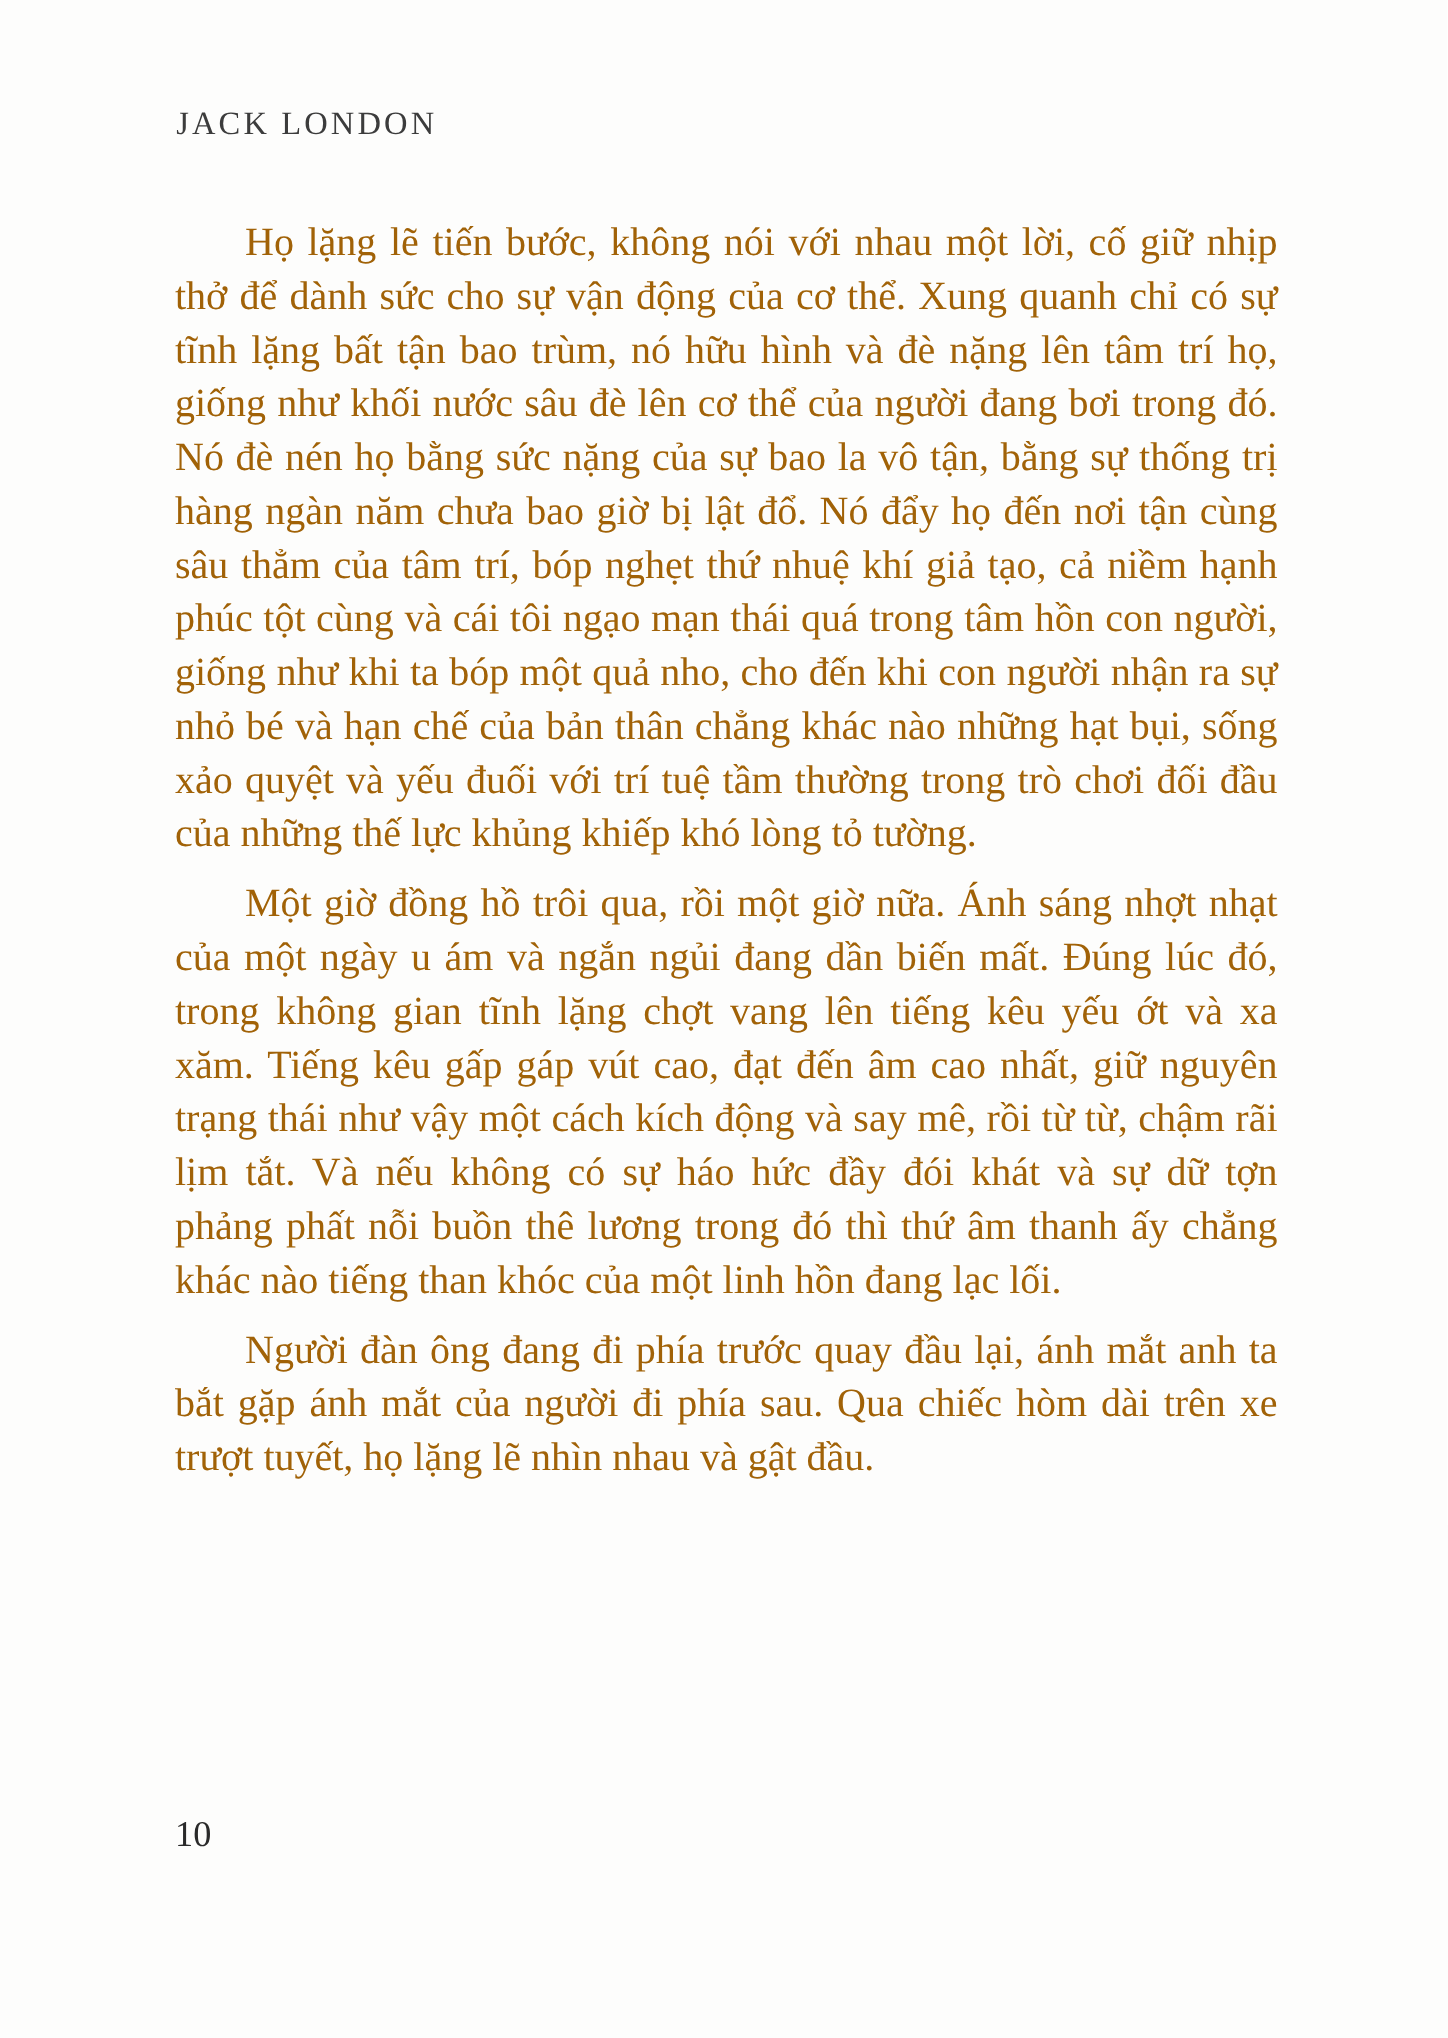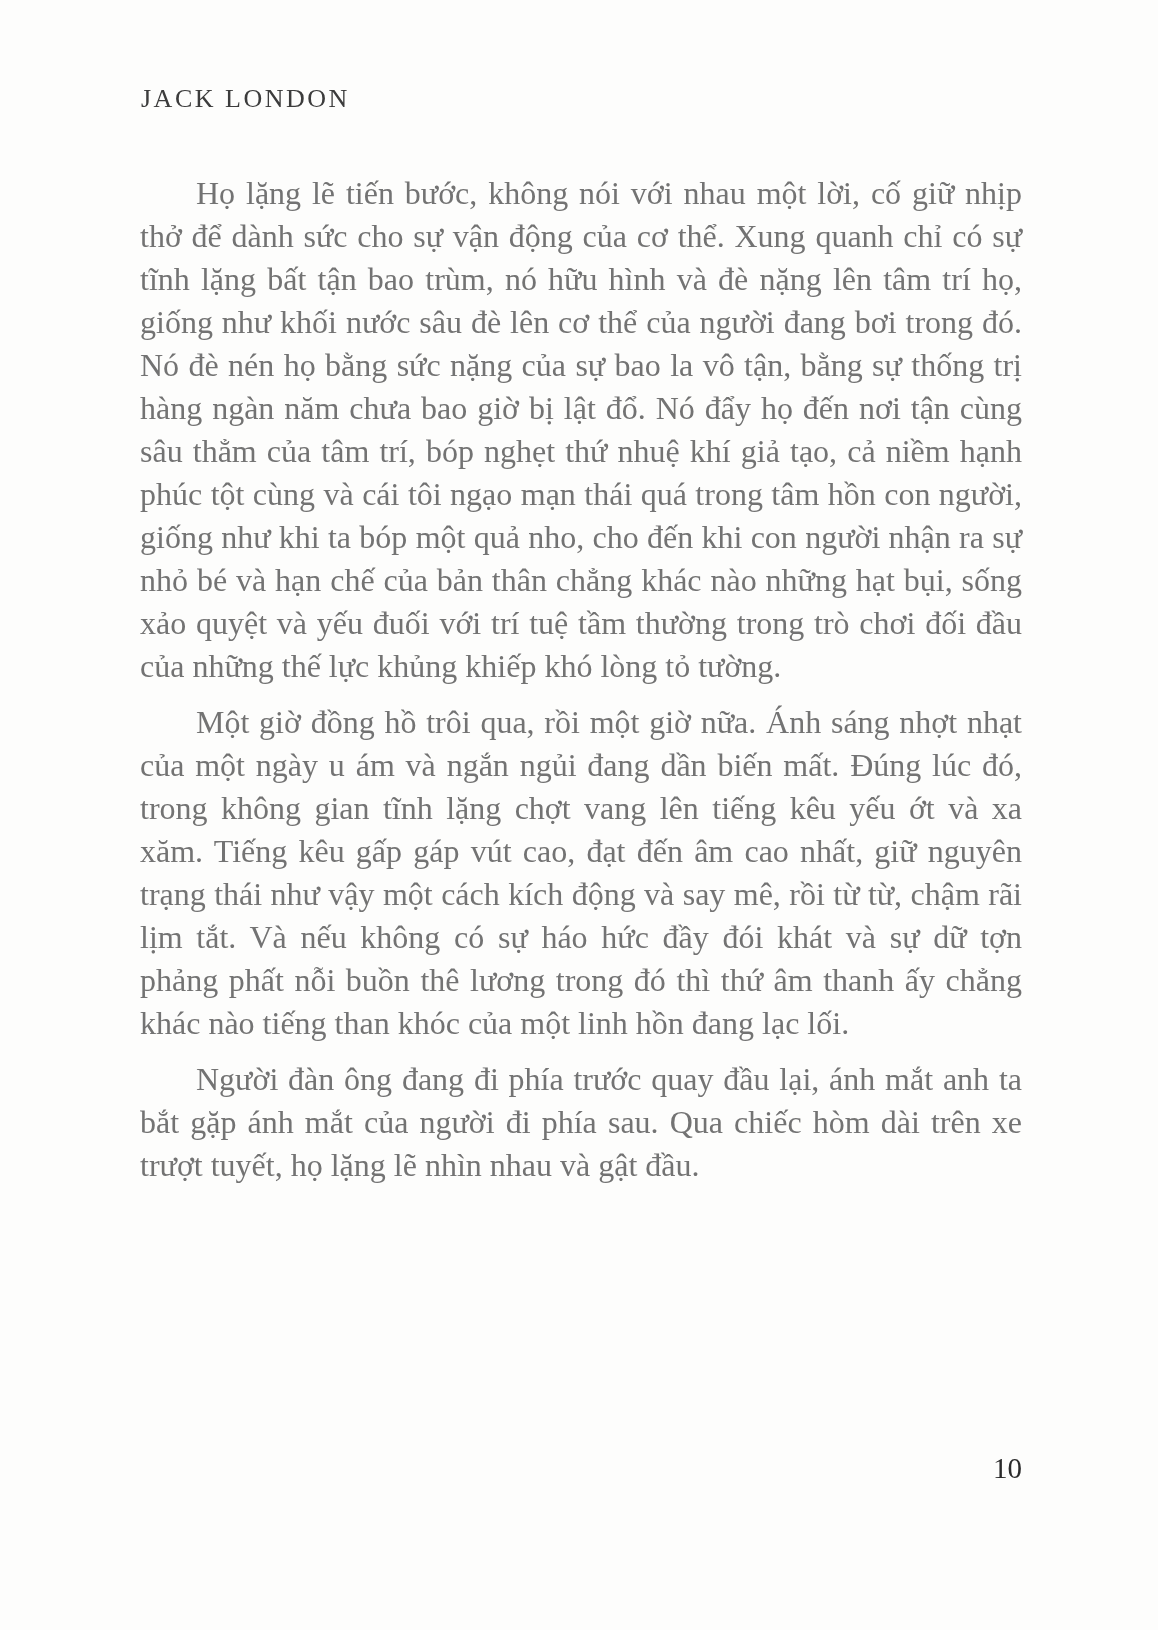--- a/index.html
+++ b/index.html
@@ -25,38 +25,38 @@
     color: #3c3c3c;
   }
   .body-text {
     position: absolute;
     top: 172px;
     left: 140px;
     width: 882px;
     font-family: "Liberation Serif", "DejaVu Serif", serif;
     font-size: 32px;
     line-height: 43px;
-    color: #737373;
+    color: #a16207;
     text-align: justify;
     text-justify: inter-word;
     hyphens: none;
   }
   .body-text p {
     margin: 0 0 13px 0;
     text-indent: 56px;
   }
   .body-text p:last-child {
     margin-bottom: 12px;
   }
   .page-number {
     position: absolute;
     top: 1452px;
     left: 140px;
     width: 882px;
-    text-align: right;
+    text-align: left;
     font-family: "Liberation Serif", "DejaVu Serif", serif;
     font-size: 29px;
     color: #2a2a2a;
   }
 </style>
 </head>
 <body>
 
 <div class="page">
   <div class="running-header">JACK LONDON</div>

